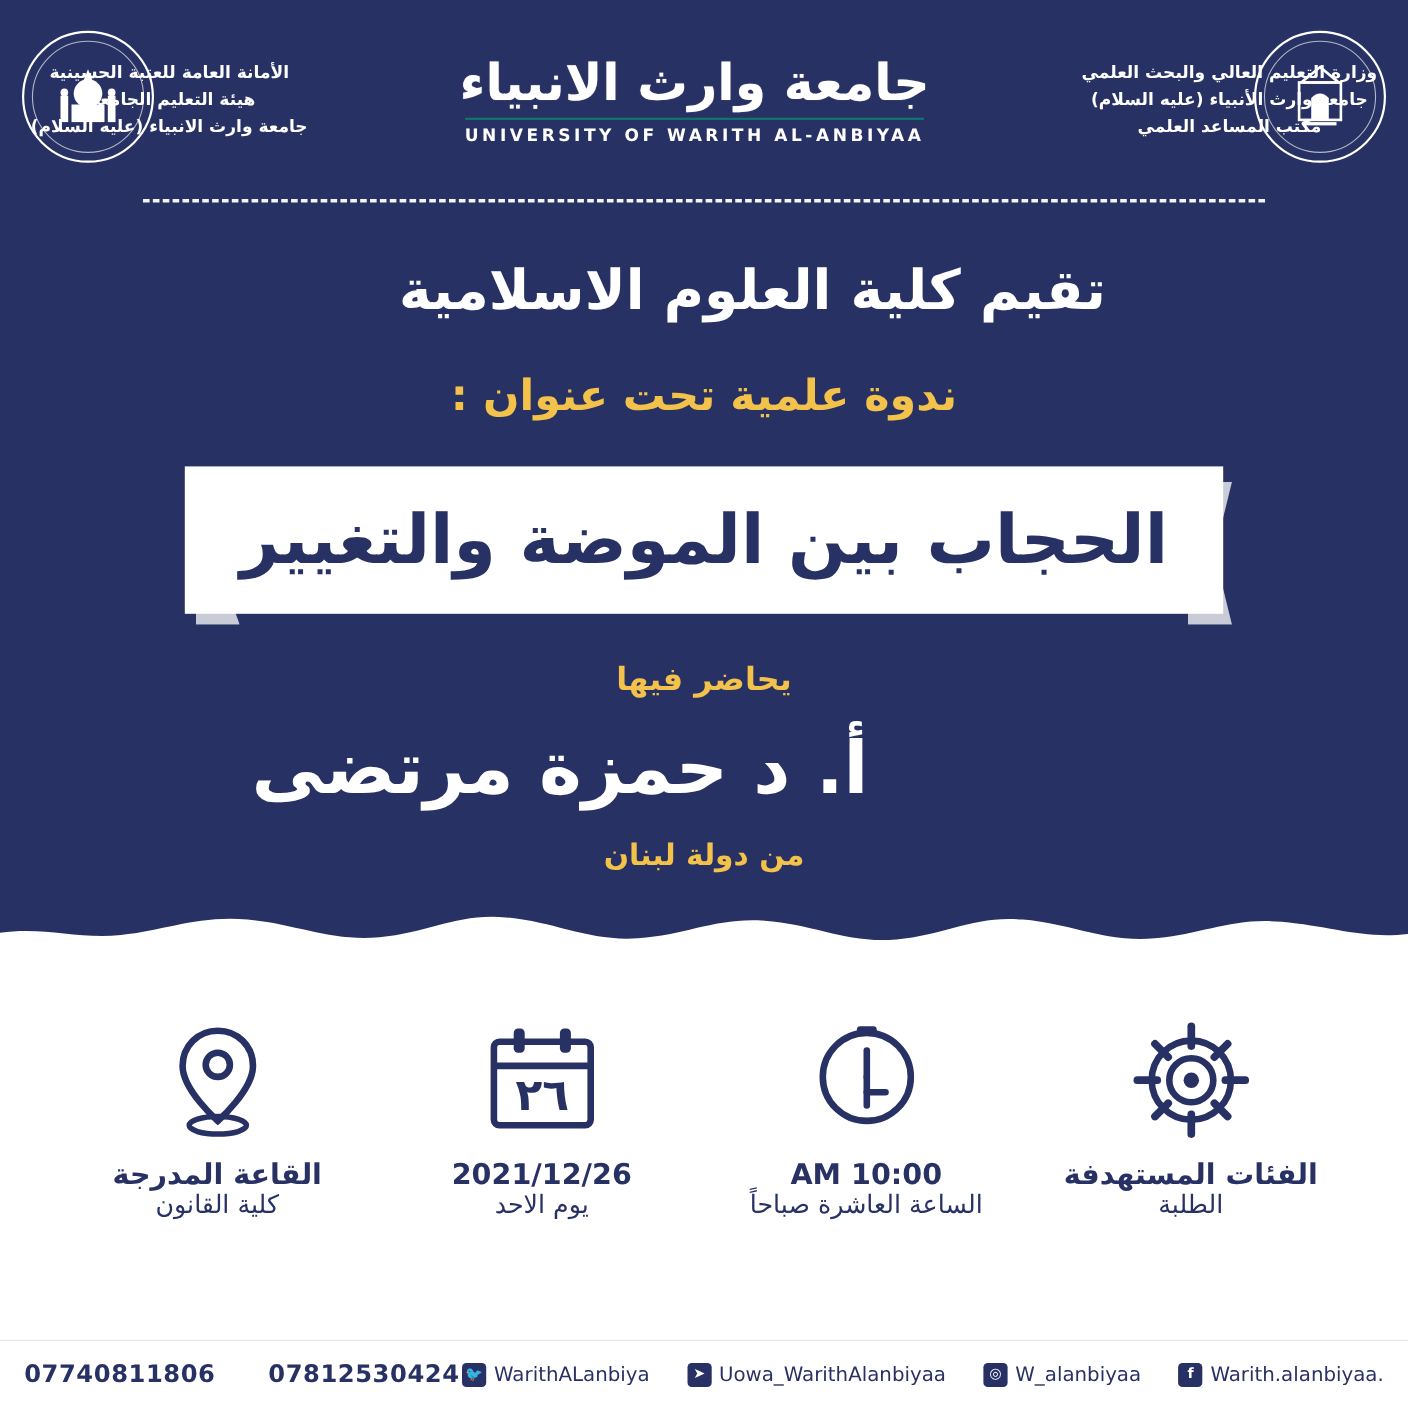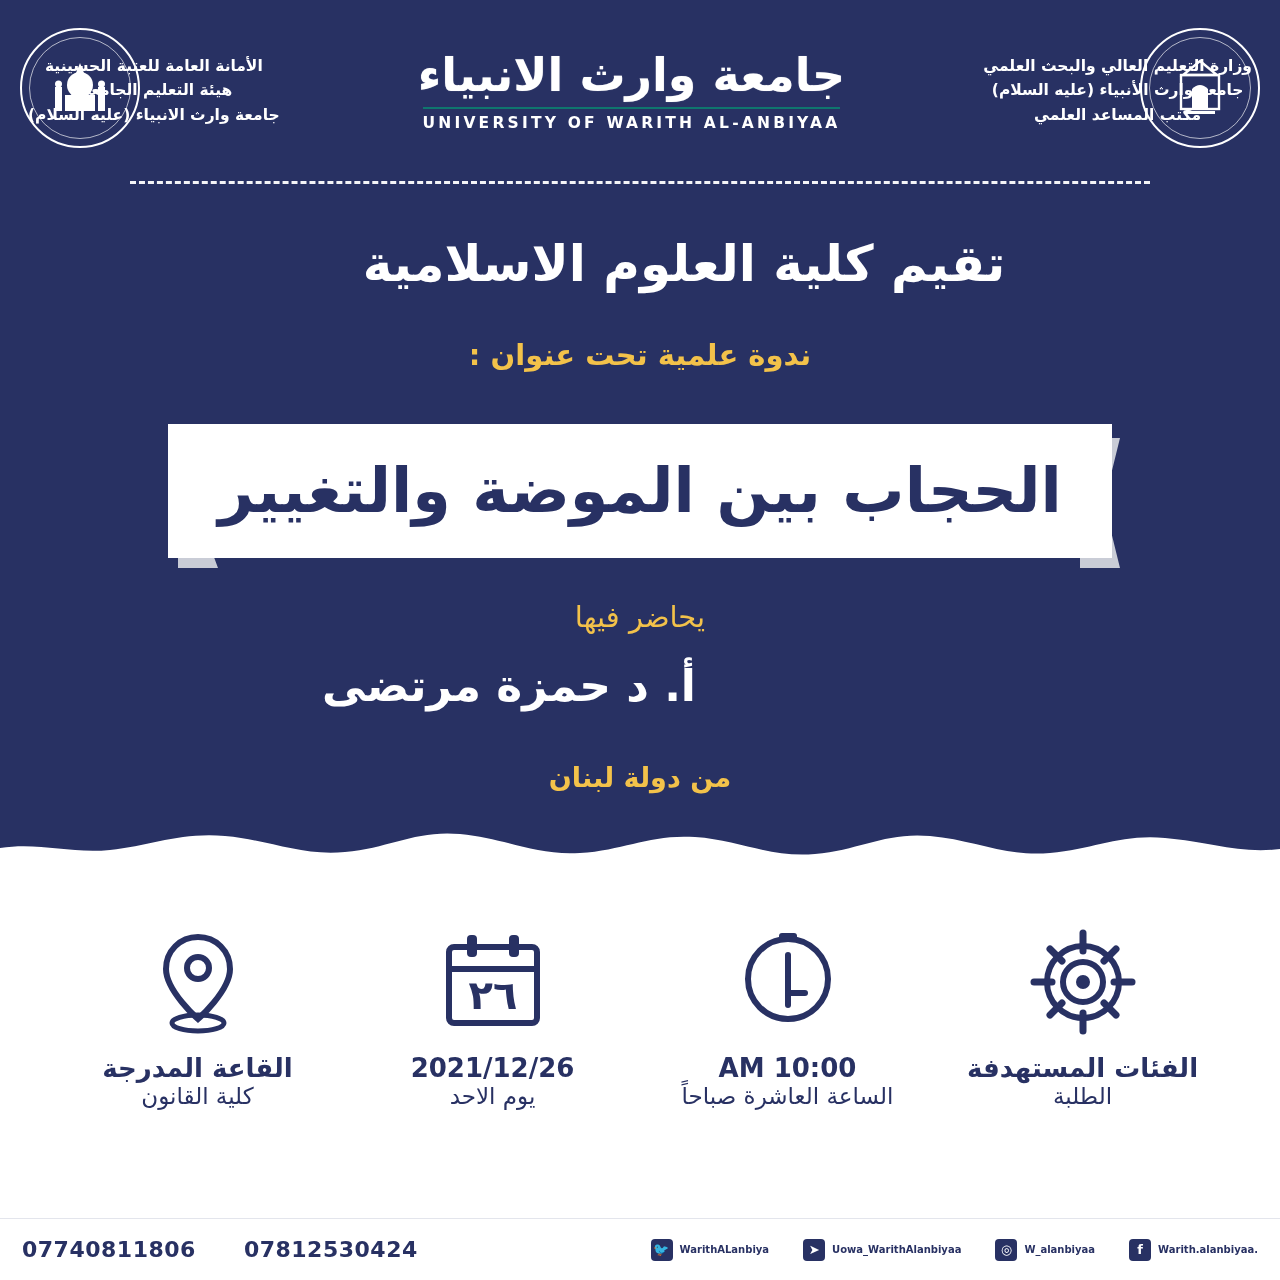--- a/index.html
+++ b/index.html
@@ -103,21 +103,21 @@
     color: #ffffff;
     font-size: 50px;
     font-weight: bold;
     margin-left: 44px;
   }
   .subtitle-line {
     position: absolute;
     top: 338px; left: 0; width: 1280px;
     text-align: center;
     color: #f3c24a;
-    font-size: 29px;
+    font-size: 39px;
     font-weight: bold;
   }
   
   .ribbon-wrap {
     position: absolute;
     top: 424px; left: 0; width: 1280px;
     height: 145px;
   }
   .ribbon-shadow-right,
   .ribbon-shadow-left {
@@ -143,28 +143,28 @@
     font-weight: bold;
     line-height: 1.1;
     white-space: nowrap;
   }
   .speaker-pre {
     position: absolute;
     top: 600px; left: 0; width: 1280px;
     text-align: center;
     color: #f3c24a;
     font-size: 29px;
-    font-weight: normal;
+    font-weight: bold;
   }
   .speaker-name {
     position: absolute;
     top: 660px; left: 0; width: 1018px;
     text-align: center;
     color: #ffffff;
-    font-size: 44px;
+    font-size: 66px;
     font-weight: bold;
   }
   .speaker-from {
     position: absolute;
     top: 762px; left: 0; width: 1280px;
     text-align: center;
     color: #f3c24a;
     font-size: 27px;
     font-weight: bold;
   }
@@ -250,22 +250,22 @@
     color: #ffffff;
     display: flex;
     align-items: center;
     justify-content: center;
     font-size: 13px;
     font-weight: bold;
     flex: 0 0 auto;
   }
   .social .handle {
     color: #283163;
-    font-size: 10px;
-    font-weight: bold;
+    font-size: 18px;
+    font-weight: normal;
     white-space: nowrap;
     text-align: right;
   }
 </style>
 </head>
 <body>
 
 <div class="poster">
 
   <div class="navy-panel">

